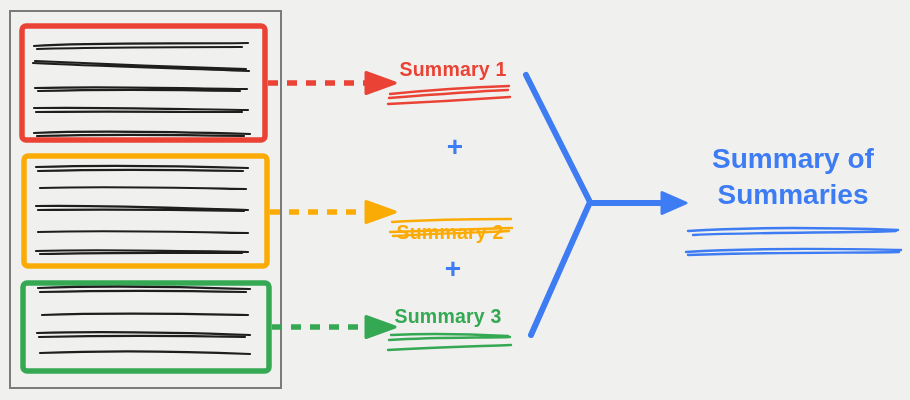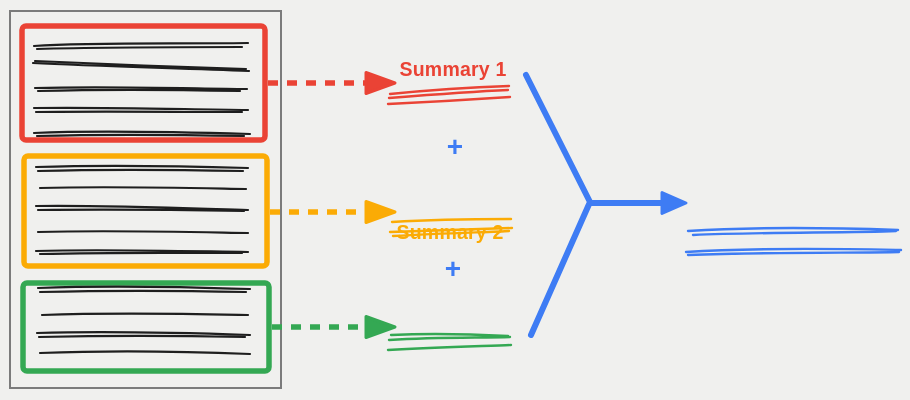--- a/index.html
+++ b/index.html
@@ -139,14 +139,16 @@
   </svg>
 
   <div class="label lbl-red" style="left:378px;top:58px;width:150px;">Summary 1</div>
 
   <div class="plus" style="left:441px;top:131px;">+</div>
 
   <div class="label lbl-orange" style="left:375px;top:189px;width:150px;margin-top:32px;">Summary 2</div>
 
   <div class="plus" style="left:439px;top:253px;">+</div>
 
+  <div class="label lbl-green" style="left:373px;top:305px;width:150px;">Summary 3</div>
 
+  <div class="result">Summary of Summaries</div>
 </div>
 
 </body></html>

